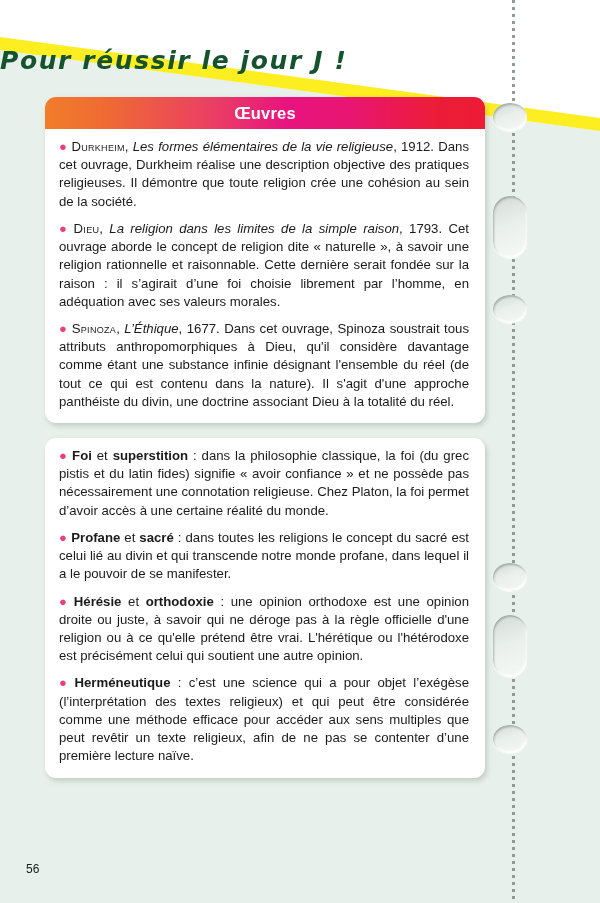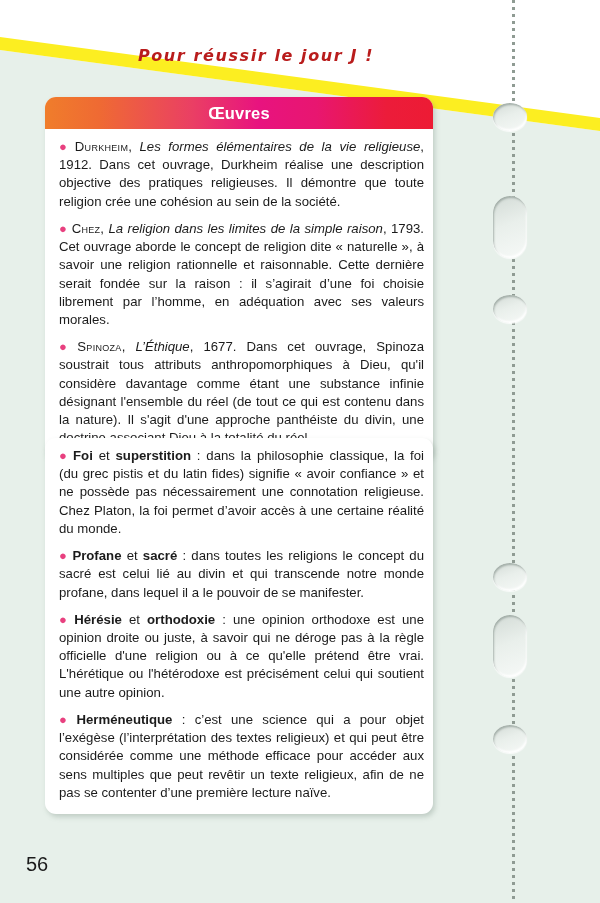--- a/index.html
+++ b/index.html
@@ -61,54 +61,53 @@
       0 1px 1px rgba(255,255,255,.75);
   }
   .hole.round   { width: 34px; height: 28px; border-radius: 50%; }
   .hole.capsule { width: 34px; height: 62px; border-radius: 17px; }
 
   
   .page-heading {
     position: absolute;
     left: 0; top: 46px;
     width: 512px;
-    text-align: center;
     font-family: "DejaVu Sans", sans-serif;
-    font-size: 16px;
+    font-size: 25px;
     font-weight: bold;
     font-style: italic;
     letter-spacing: 1.6px;
-    color: #b91c1c;
+    color: #14532d;
     white-space: nowrap;
   }
 
   
   .card {
     position: absolute;
     left: 45px;
-    width: 388px;
+    width: 440px;
     background: #ffffff;
     border-radius: 11px;
     box-shadow: 2px 3px 5px rgba(120,140,128,.35);
     overflow: hidden;
   }
   .card-header {
     height: 32px;
     line-height: 32px;
     text-align: center;
     color: #ffffff;
     font-size: 16.5px;
     font-weight: bold;
     letter-spacing: .2px;
     background: linear-gradient(to right,
         #f07d2b 0%, #ef6a33 14%, #ea3f64 38%,
         #e8137f 55%, #e81670 70%, #ec1c3a 88%, #ed1b34 100%);
   }
   .card-body {
-    padding: 9px 9px 12px 14px;
+    padding: 9px 16px 12px 14px;
     font-size: 13.2px;
     line-height: 1.38;
     color: #1b1b1b;
     text-align: justify;
     hyphens: manual;
   }
 
   
   .entry { margin: 0 0 9px 0; }
   .entry:last-child { margin-bottom: 0; }
@@ -124,21 +123,21 @@
     letter-spacing: .3px;
   }
   .work-title { font-style: italic; }
   .term { font-weight: bold; margin-top: 20px; }
   .lat { }
 
   
   .page-number {
     position: absolute;
     left: 26px; bottom: 27px;
-    font-size: 20px;
+    font-size: 12px;
     color: #1b1b1b;
   }
 </style>
 </head>
 <body>
 
 <div id="page">
 
   <div class="paper-field"></div>
   <div class="yellow-band"></div>
@@ -156,21 +155,21 @@
   <div class="card" style="top:97px;">
     <div class="card-header">Œuvres</div>
     <div class="card-body">
 
       <p class="entry">
         <span class="bullet">●</span><span class="author">Durkheim</span><span>, </span><span class="work-title">Les formes élémentaires de la vie religieuse</span><span>, 1912.</span>
         <span>Dans cet ouvrage, Durkheim réalise une description objective des pratiques religieuses. Il démontre que toute religion crée une cohésion au sein de la société.</span>
       </p>
 
       <p class="entry">
-        <span class="bullet">●</span><span class="author">Chez</span><span>, </span><span class="work-title">La religion dans les limites de la simple raison</span><span>, 1793.</span>
+        <span class="bullet">●</span><span class="author">Dieu</span><span>, </span><span class="work-title">La religion dans les limites de la simple raison</span><span>, 1793.</span>
         <span>Cet ouvrage aborde le concept de religion dite « naturelle », à savoir une religion rationnelle et raisonnable. Cette dernière serait fondée sur la raison : il s’agirait d’une foi choisie librement par l’homme, en adéquation avec ses valeurs morales.</span>
       </p>
 
       <p class="entry">
         <span class="bullet">●</span><span class="author">Spinoza</span><span>, </span><span class="work-title">L’Éthique</span><span>, 1677.</span>
         <span>Dans cet ouvrage, Spinoza soustrait tous attributs anthropomorphiques à Dieu, qu'il considère davantage comme étant une substance infinie désignant l'ensemble du réel (de tout ce qui est contenu dans la nature). Il s'agit d'une approche panthéiste du divin, une doctrine associant Dieu à la totalité du réel.</span>
       </p>
 
     </div>
   </div>

